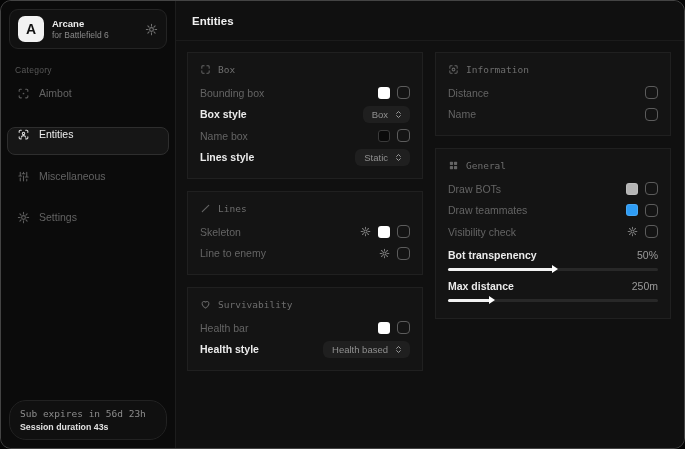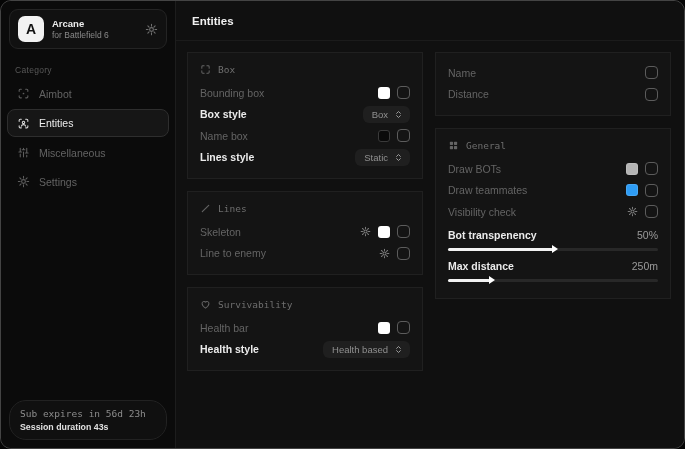--- a/index.html
+++ b/index.html
@@ -39,22 +39,22 @@
   .logo-text { flex:1; line-height:1.25; }
   .logo-title { color:#ededed; font-size:9.5px; font-weight:bold; }
   .logo-sub { color:#8a8a8a; font-size:8.5px; }
   .logo-gear { color:#6f6f6f; display:flex; }
   .category-label {
     color:#585858; font-size:8.5px; letter-spacing:.3px;
     padding:8px 14px 4px;
   }
   .nav { display:flex; flex-direction:column; }
   .nav-item {
-    display:flex; align-items:center; gap:9px;
-    height:27px; margin:1px 6px; padding:0 9px;
+    display:flex; gap:9px;
+    height:27px; margin:7px 6px; padding:0 9px;
     border:1px solid transparent; border-radius:8px;
     color:#636363; font-size:10.5px; cursor:pointer;
   }
   .nav-item .ic { display:flex; color:#5e5e5e; }
   .nav-item.selected {
     background:#161616; border-color:#2e2e2e; color:#ececec;
     height:28px;
   }
   .nav-item.selected .ic { color:#d8d8d8; }
   .sidebar-spacer { flex:1; }
@@ -337,30 +337,39 @@
                 </svg>
               </span>
             </span>
           </div>
         </div>
       </div>
 
       <div class="col">
 
         <div class="panel">
+          <div class="panel-header">
+            <span class="ic">
+              <svg width="11" height="11" viewBox="0 0 24 24" fill="none" stroke="currentColor" stroke-width="2.2" stroke-linecap="round">
+                <path d="M4 9V6a2 2 0 0 1 2-2h3M15 4h3a2 2 0 0 1 2 2v3M20 15v3a2 2 0 0 1-2 2h-3M9 20H6a2 2 0 0 1-2-2v-3"></path>
+                <circle cx="12" cy="12" r="3"></circle>
+              </svg>
+            </span>
+            <span>Information</span>
+          </div>
+
+          <div class="row">
+            <span class="row-label">Distance</span>
+            <span class="controls">
+              <span class="checkbox"></span>
+            </span>
+          </div>
 
           <div class="row">
             <span class="row-label">Name</span>
-            <span class="controls">
-              <span class="checkbox"></span>
-            </span>
-          </div>
-
-          <div class="row">
-            <span class="row-label">Distance</span>
             <span class="controls">
               <span class="checkbox"></span>
             </span>
           </div>
         </div>
 
         <div class="panel">
           <div class="panel-header">
             <span class="ic">
               <svg width="11" height="11" viewBox="0 0 24 24" fill="currentColor">

